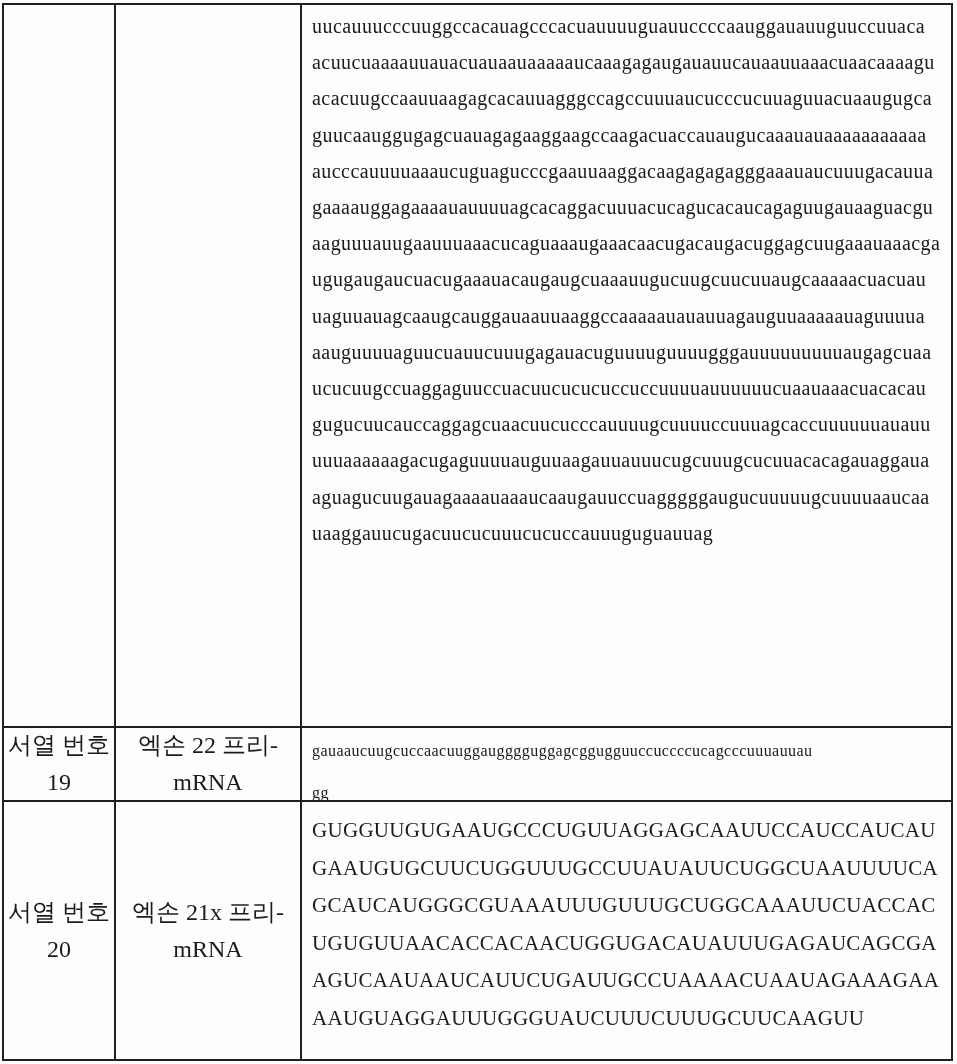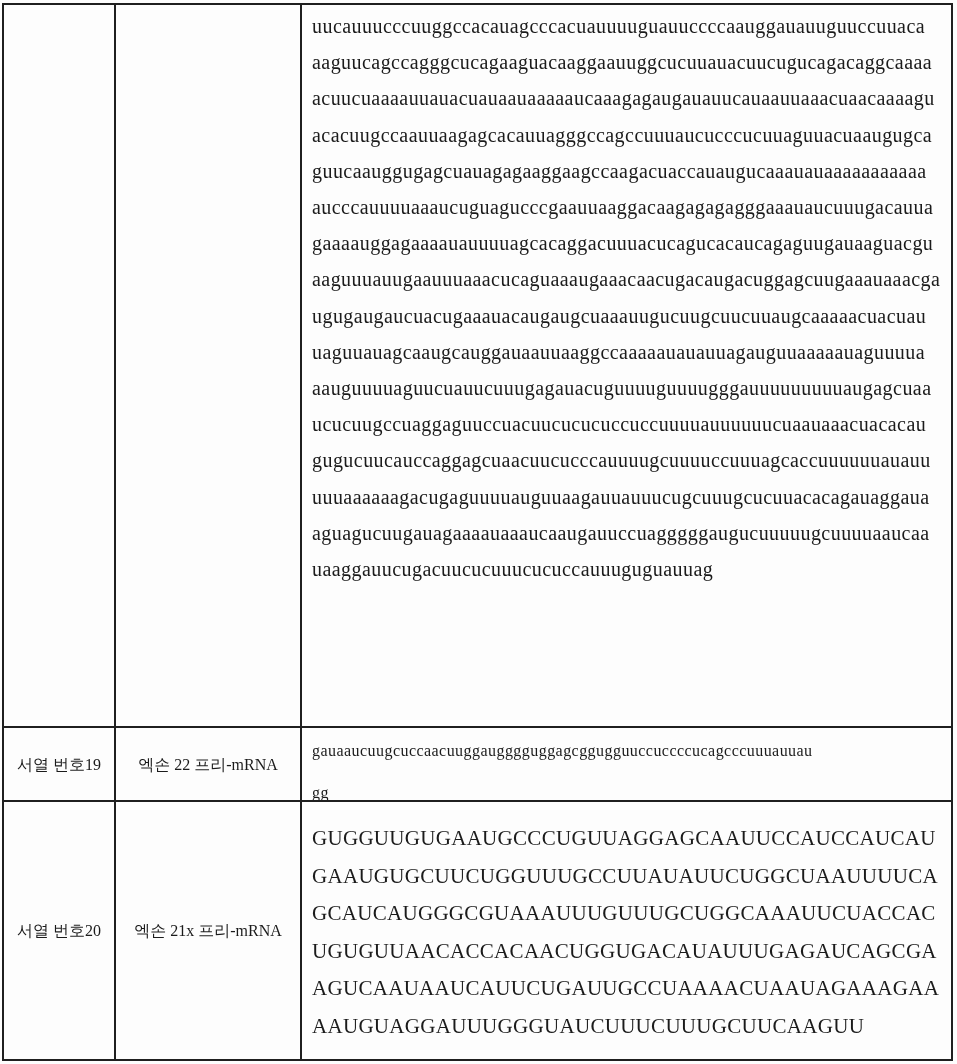--- a/index.html
+++ b/index.html
@@ -31,24 +31,23 @@
   .cell {
     border-right: 2px solid #1f1f1f;
     border-bottom: 2px solid #1f1f1f;
     box-sizing: border-box;
     overflow: hidden;
   }
   .cell.last-col { border-right: none; }
   .cell.last-row { border-bottom: none; }
   .label-cell {
     display: flex;
-    flex-direction: row;
-    align-items: center;
+    flex-direction: column;
     justify-content: center;
-    font-size: 16px;
+    font-size: 24px;
     line-height: 37px;
     text-align: center;
   }
   .seq-cell {
     padding-left: 10px;
     padding-right: 4px;
   }
   .seq-cell .seq-line {
     white-space: nowrap;
   }
@@ -58,21 +57,21 @@
     line-height: 36.2px;
     letter-spacing: 0.45px;
   }
   .row2-seq {
     padding-top: 2px;
     font-size: 16px;
     line-height: 42px;
     letter-spacing: 0.45px;
   }
   .row3-seq {
-    padding-top: 18px;
+    padding-top: 10px;
     font-size: 21px;
     line-height: 37.6px;
     letter-spacing: 0.3px;
   }
 </style>
 </head>
 <body>
 
 <div class="page">
   <div class="seq-table">
@@ -80,21 +79,20 @@
     <div class="cell label-cell">
       <span></span>
       <span></span>
     </div>
     <div class="cell label-cell">
       <span></span>
       <span></span>
     </div>
     <div class="cell last-col seq-cell row1-seq">
       <div class="seq-line">uucauuucccuuggccacauagcccacuauuuuguauuccccaauggauauuguuccuuaca</div>
-      <div class="seq-line">aaguucagccagggcucagaaguacaaggaauuggcucuuauacuucugucagacaggcaaaa</div>
       <div class="seq-line">acuucuaaaauuauacuauaauaaaaaucaaagagaugauauucauaauuaaacuaacaaaagu</div>
       <div class="seq-line">acacuugccaauuaagagcacauuagggccagccuuuaucucccucuuaguuacuaaugugca</div>
       <div class="seq-line">guucaauggugagcuauagagaaggaagccaagacuaccauaugucaaauauaaaaaaaaaaa</div>
       <div class="seq-line">aucccauuuuaaaucuguagucccgaauuaaggacaagagagagggaaauaucuuugacauua</div>
       <div class="seq-line">gaaaauggagaaaauauuuuagcacaggacuuuacucagucacaucagaguugauaaguacgu</div>
       <div class="seq-line">aaguuuauugaauuuaaacucaguaaaugaaacaacugacaugacuggagcuugaaauaaacga</div>
       <div class="seq-line">ugugaugaucuacugaaauacaugaugcuaaauugucuugcuucuuaugcaaaaacuacuau</div>
       <div class="seq-line">uaguuauagcaaugcauggauaauuaaggccaaaaauauauuagauguuaaaaauaguuuua</div>
       <div class="seq-line">aauguuuuaguucuauucuuugagauacuguuuuguuuugggauuuuuuuuuaugagcuaa</div>
       <div class="seq-line">ucucuugccuaggaguuccuacuucucucuccuccuuuuauuuuuucuaauaaacuacacau</div>

